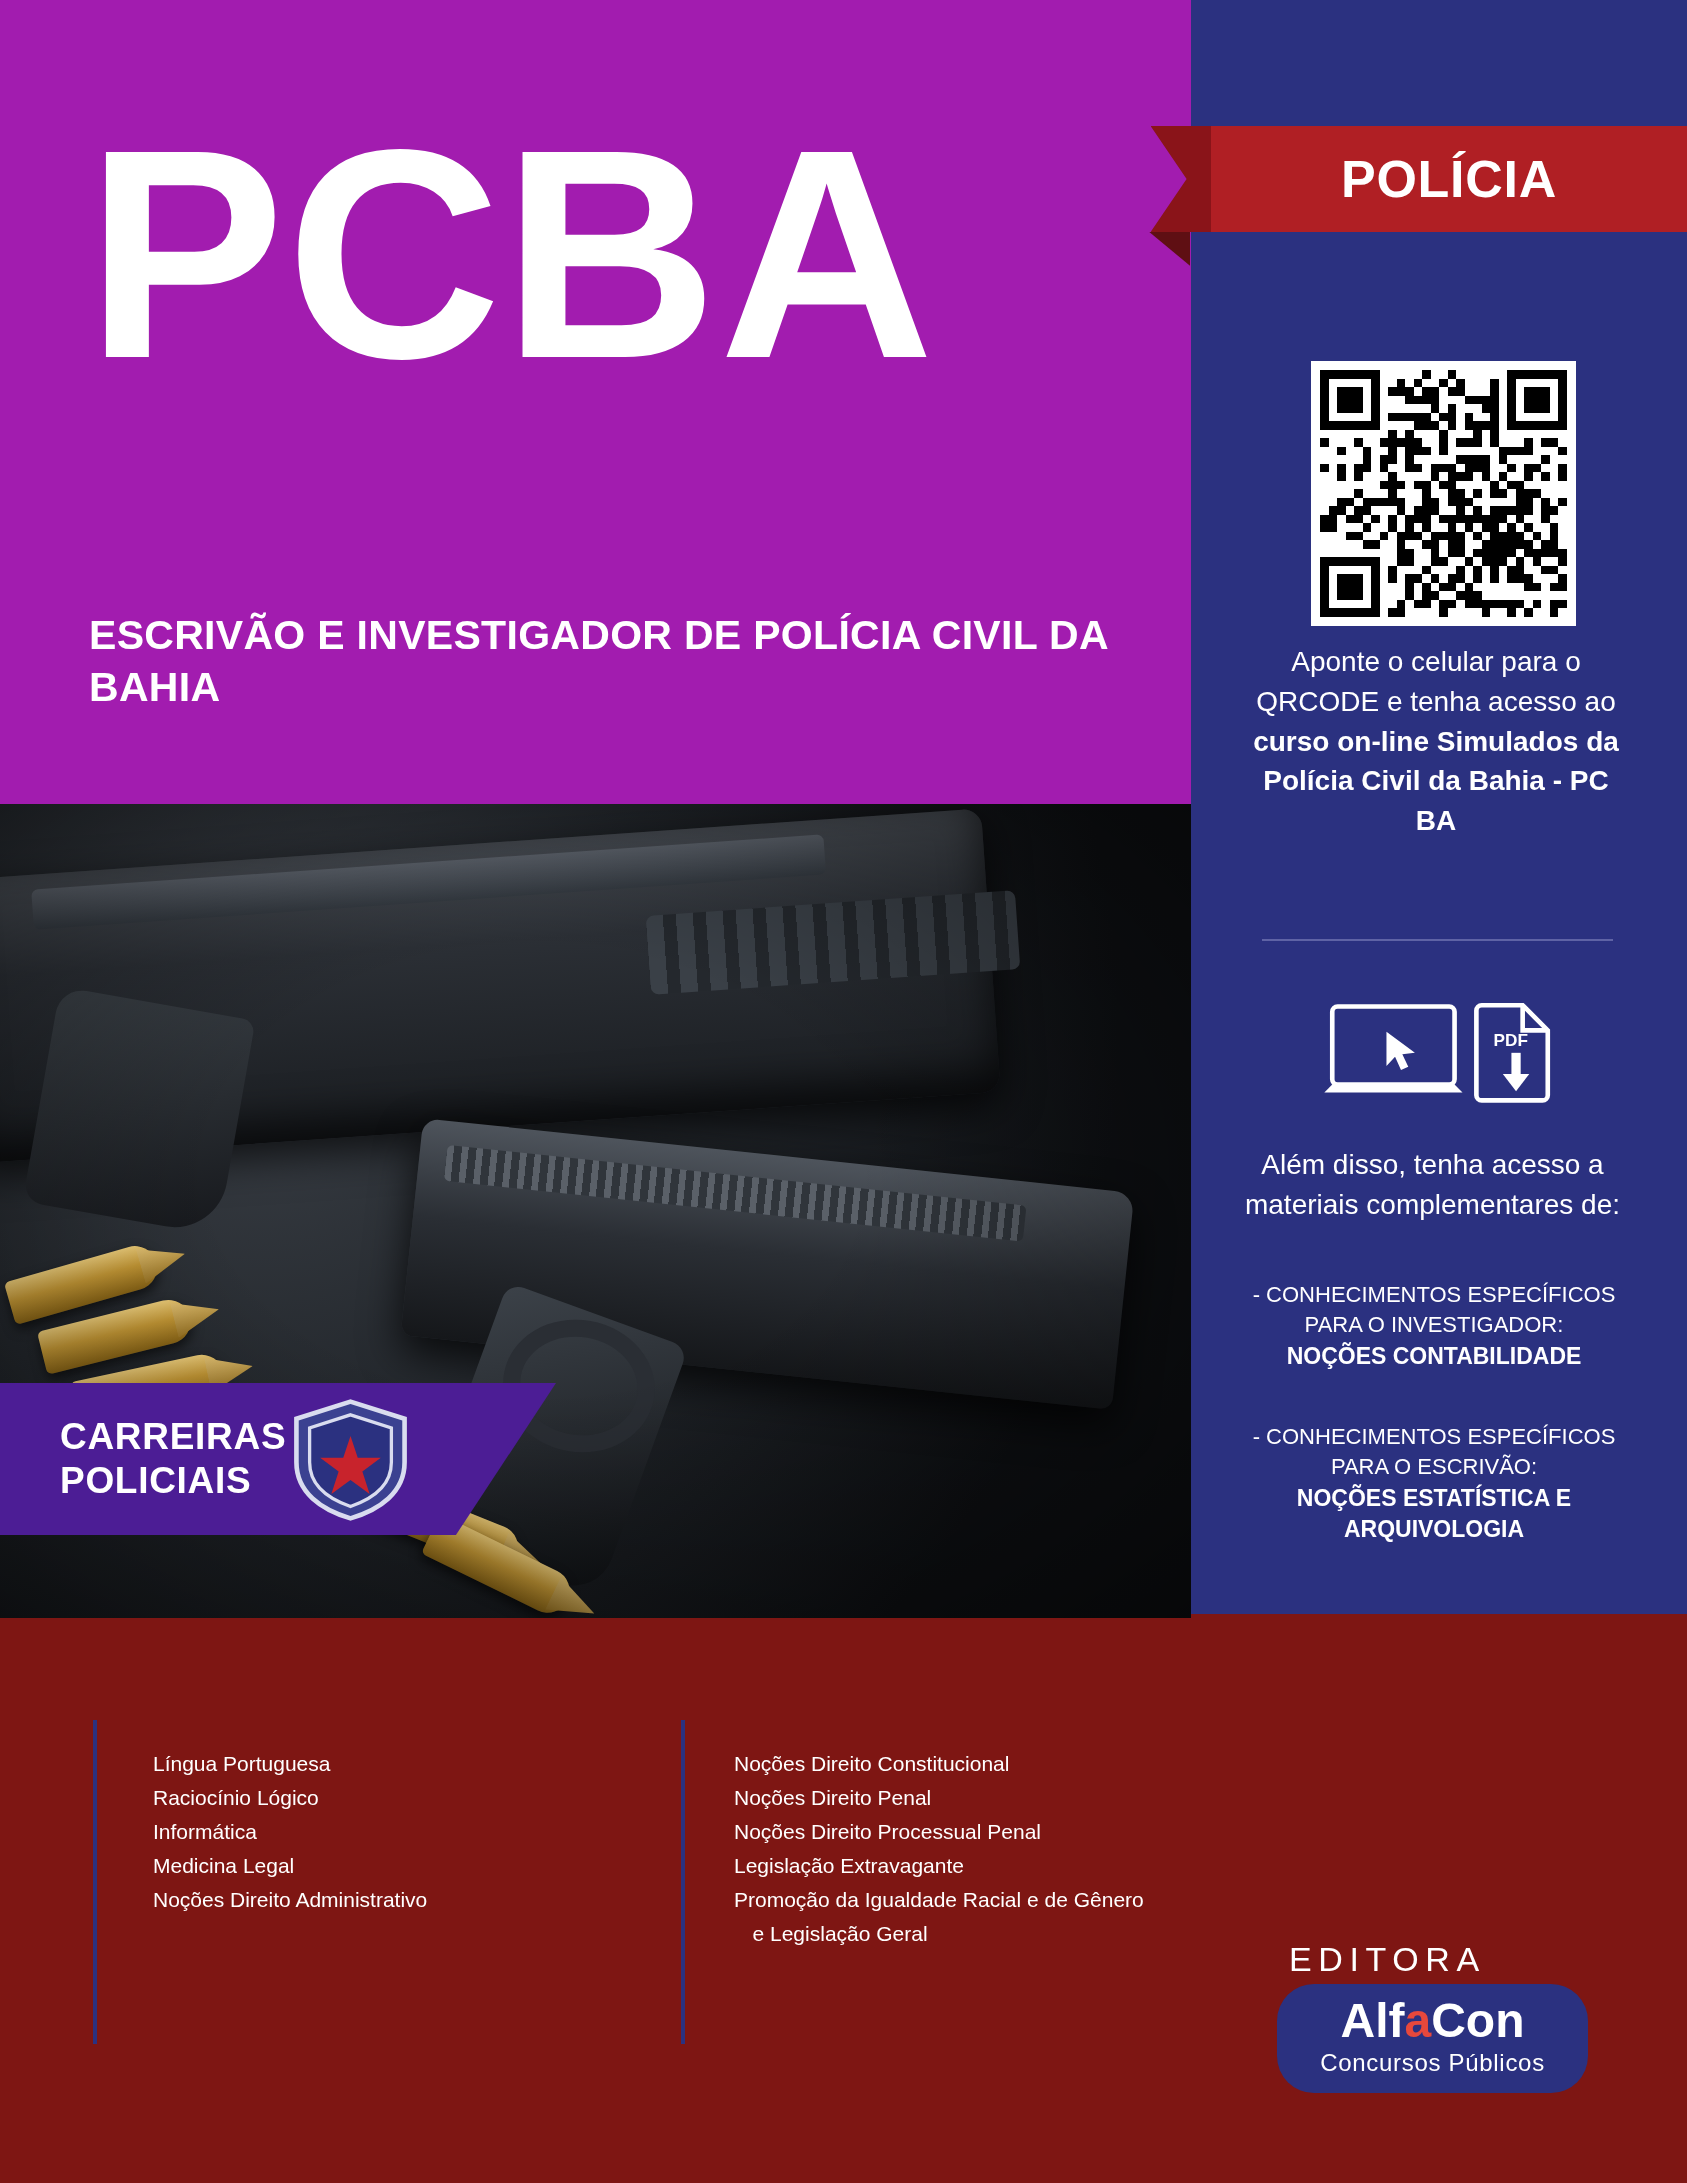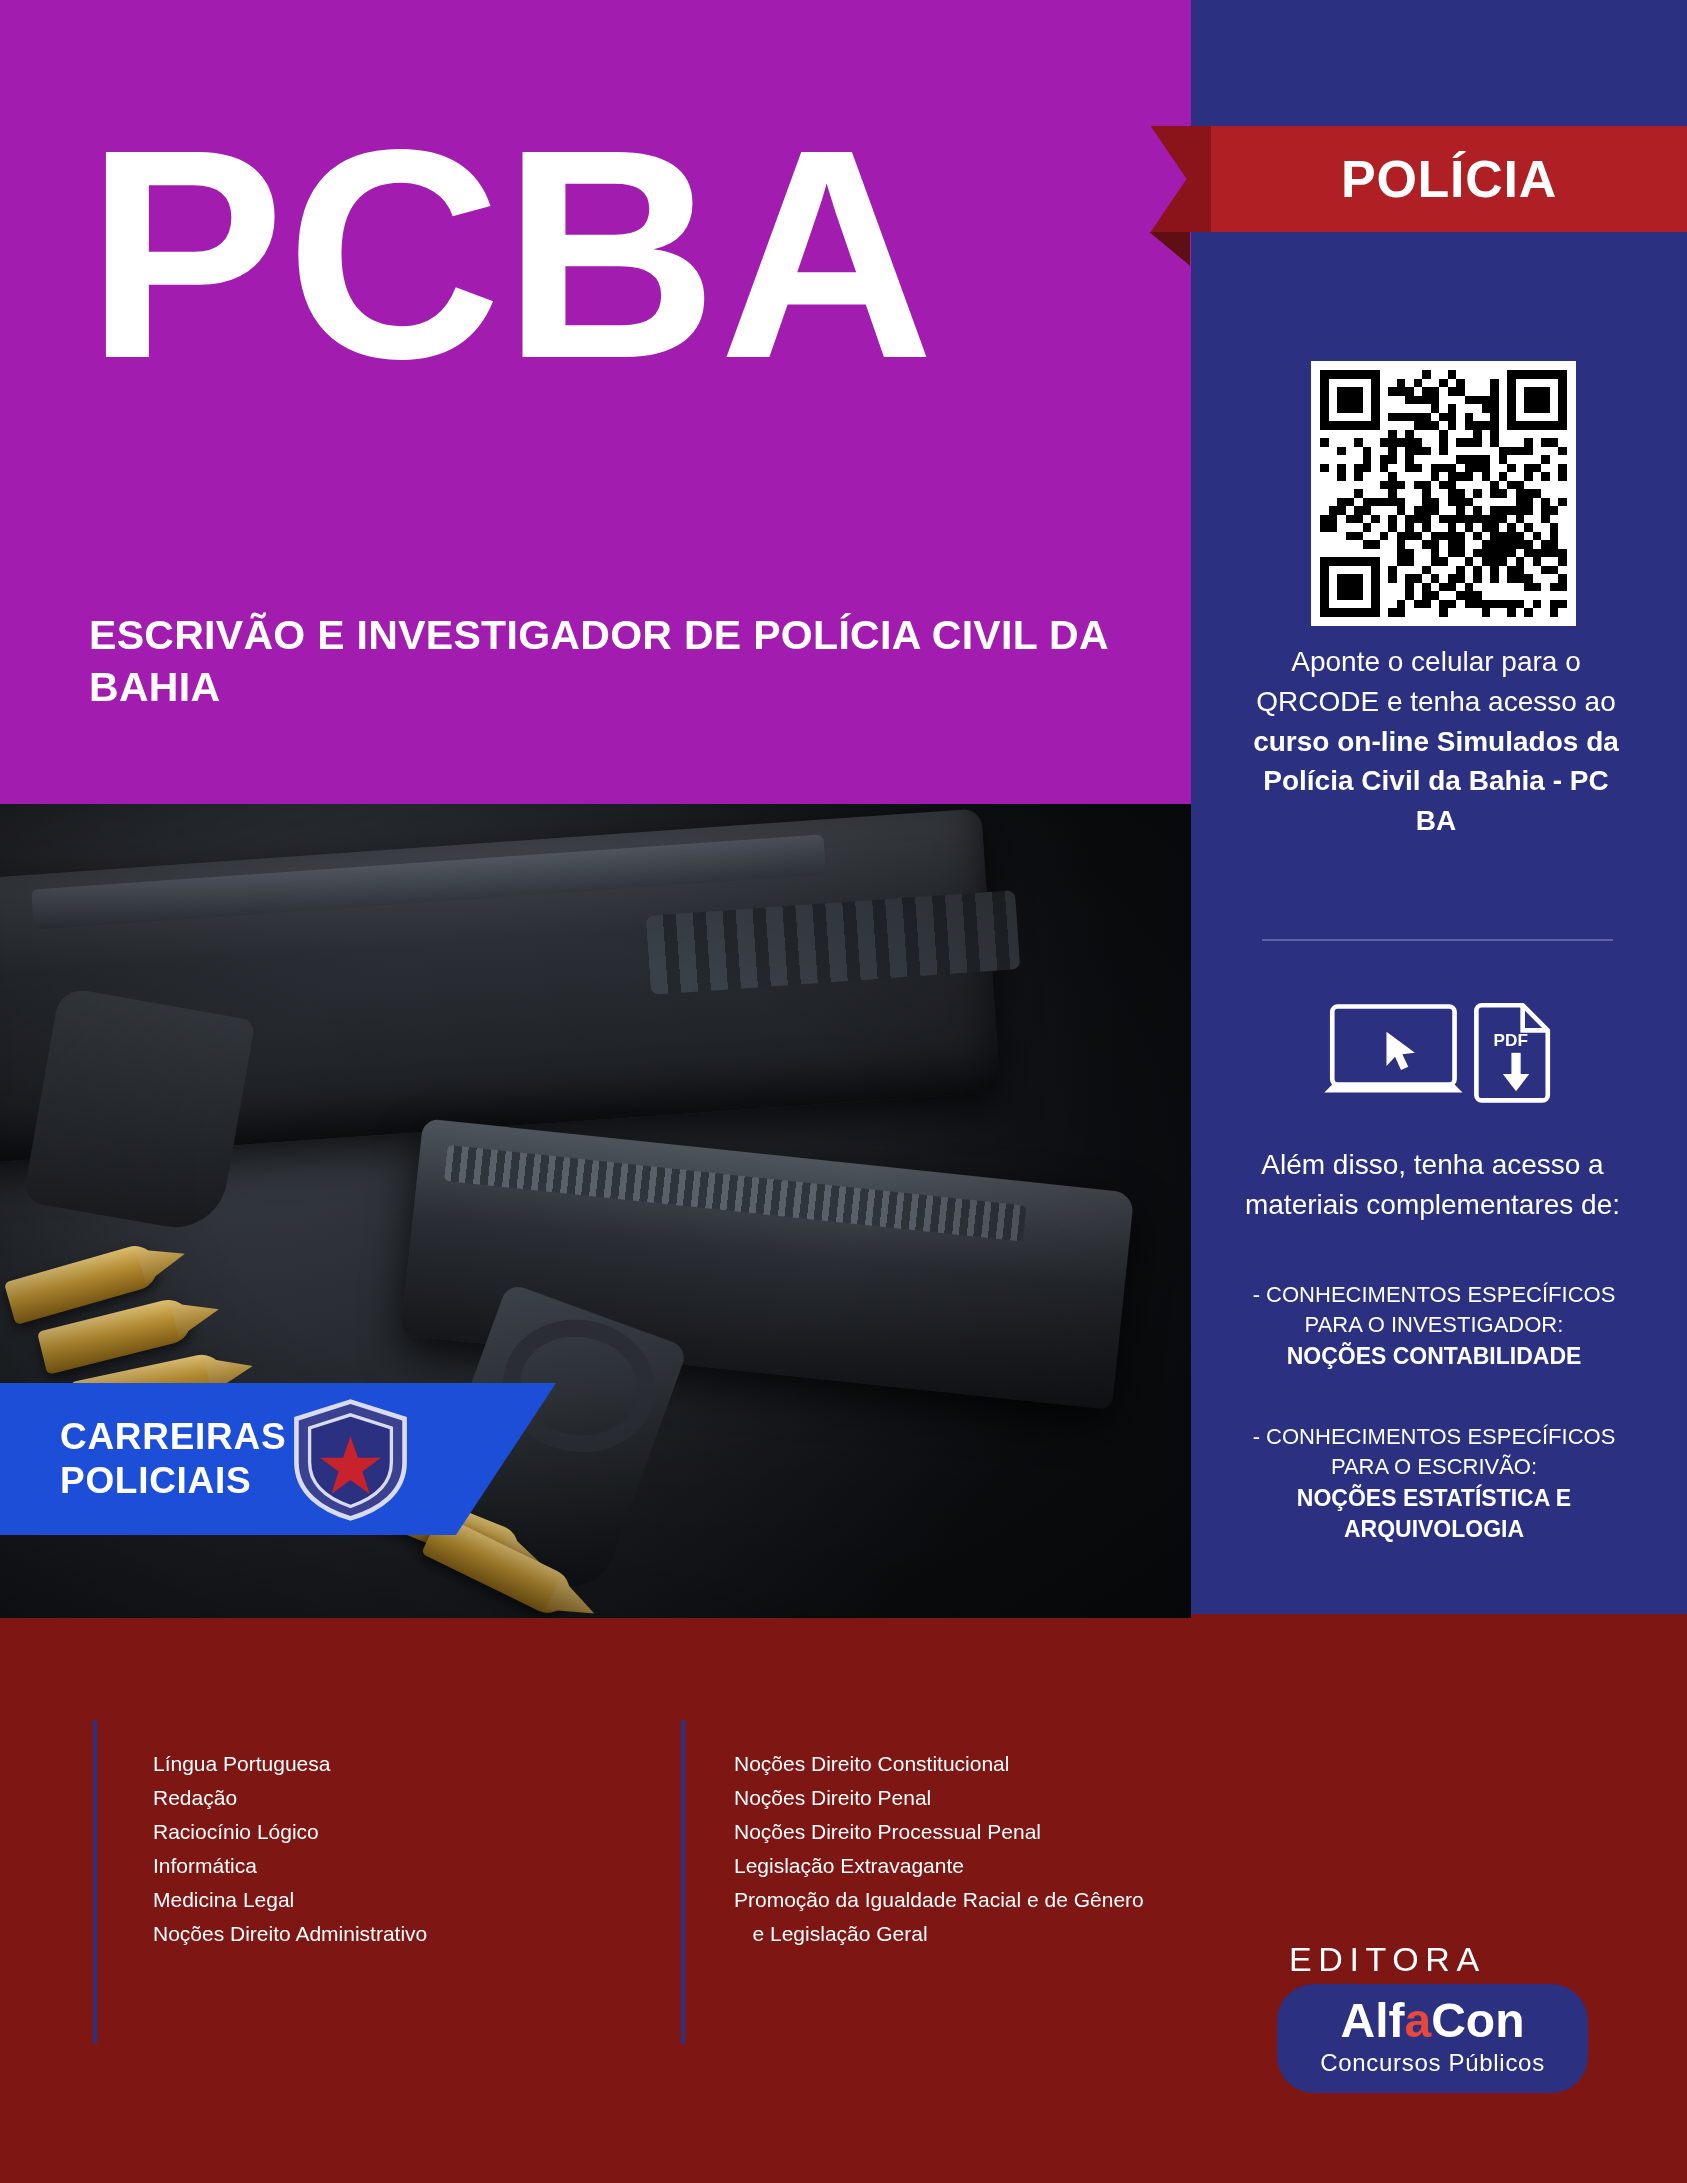--- a/index.html
+++ b/index.html
@@ -247,21 +247,21 @@
   .photo-vignette {
     position: absolute; inset: 0;
     background: radial-gradient(ellipse at 45% 45%, rgba(0,0,0,0) 35%, rgba(0,0,0,.55) 100%);
   }
 
   
   .careers {
     position: absolute;
     left: 0; top: 1383px;
     width: 556px; height: 152px;
-    background: #1d4ed8;
+    background: #4c1d95;
     clip-path: polygon(0 0, 100% 0, 82% 100%, 0 100%);
     display: flex; align-items: center;
   }
   .careers-text {
     margin-left: 60px;
     color: #fff;
     font-size: 37px;
     font-weight: 700;
     line-height: 1.2;
     letter-spacing: 0.7px;
@@ -1258,21 +1258,20 @@
       <path d="M90 56 l11 33 h35 l-28 21 11 34 -29 -21 -29 21 11 -34 -28 -21 h35 z" fill="#c8232c"></path>
     </svg>
   </div>
 
   <div class="bottom"></div>
   <div class="rule rule1"></div>
   <div class="rule rule2"></div>
 
   <div class="subjects col1">
     <div>Língua Portuguesa</div>
-    <div>Redação</div>
     <div>Raciocínio Lógico</div>
     <div>Informática</div>
     <div>Medicina Legal</div>
     <div>Noções Direito Administrativo</div>
   </div>
 
   <div class="subjects col2">
     <div>Noções Direito Constitucional</div>
     <div>Noções Direito Penal</div>
     <div>Noções Direito Processual Penal</div>

